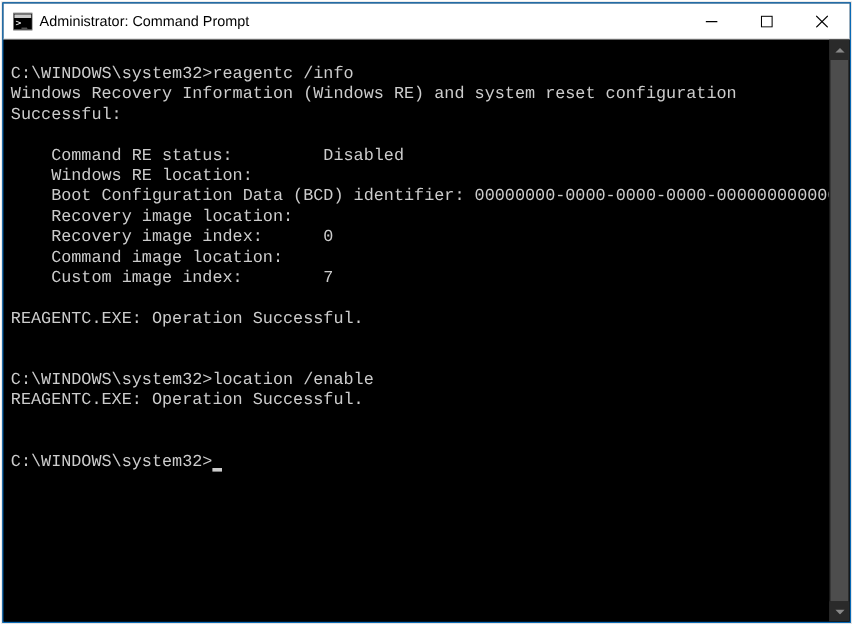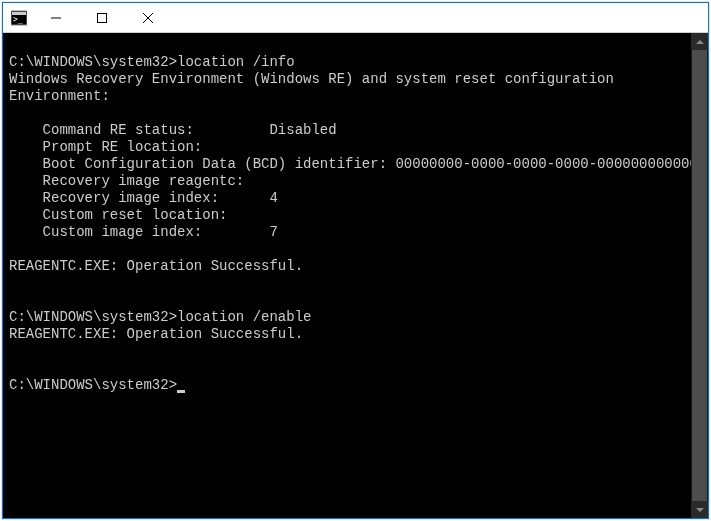--- a/index.html
+++ b/index.html
@@ -119,20 +119,21 @@
 
 <div class="window">
   <div class="title-bar">
     <div class="title-icon">
       <svg width="16" height="16" viewBox="0 0 16 16">
         <rect x="0" y="1" width="16" height="14" fill="#000" stroke="#888" stroke-width="1"></rect>
         <rect x="1" y="2" width="14" height="3" fill="#ccc"></rect>
         <text x="2" y="12" font-size="8" fill="#fff" font-family="monospace">&gt;_</text>
       </svg>
     </div>
+    <div class="title-text">Administrator: Command Prompt</div>
     <div class="window-controls">
       <button class="win-btn">
         <svg width="10" height="10" viewBox="0 0 10 10">
           <line x1="0" y1="5" x2="10" y2="5" stroke="#000" stroke-width="1"></line>
         </svg>
       </button>
       <button class="win-btn">
         <svg width="10" height="10" viewBox="0 0 10 10">
           <rect x="0.5" y="0.5" width="9" height="9" fill="none" stroke="#000" stroke-width="1"></rect>
         </svg>
@@ -140,30 +141,30 @@
       <button class="win-btn close">
         <svg width="10" height="10" viewBox="0 0 10 10">
           <line x1="0" y1="0" x2="10" y2="10" stroke="#000" stroke-width="1"></line>
           <line x1="10" y1="0" x2="0" y2="10" stroke="#000" stroke-width="1"></line>
         </svg>
       </button>
     </div>
   </div>
   <div class="terminal-area">
     <div class="terminal-content"><span>
-<span>C:\WINDOWS\system32&gt;</span><span>location /info</span>
-<span>Windows Recovery Environment (Windows RE) and system reset configuration</span>
-<span>Environment:</span>
+<span>C:\WINDOWS\system32&gt;</span><span>reagentc /info</span>
+<span>Windows Recovery Information (Windows RE) and system reset configuration</span>
+<span>Successful:</span>
 
 <span>    Command RE status:         Disabled</span>
-<span>    Prompt RE location:</span>
+<span>    Windows RE location:</span>
 <span>    Boot Configuration Data (BCD) identifier: 00000000-0000-0000-0000-000000000000</span>
-<span>    Recovery image reagentc:</span>
-<span>    Recovery image index:      4</span>
-<span>    Custom reset location:</span>
+<span>    Recovery image location:</span>
+<span>    Recovery image index:      0</span>
+<span>    Command image location:</span>
 <span>    Custom image index:        7</span>
 
 <span>REAGENTC.EXE: Operation Successful.</span>
 
 
 <span>C:\WINDOWS\system32&gt;</span><span>location /enable</span>
 <span>REAGENTC.EXE: Operation Successful.</span>
 
 
 <span>C:\WINDOWS\system32&gt;</span><span class="cursor"></span></span></div>

